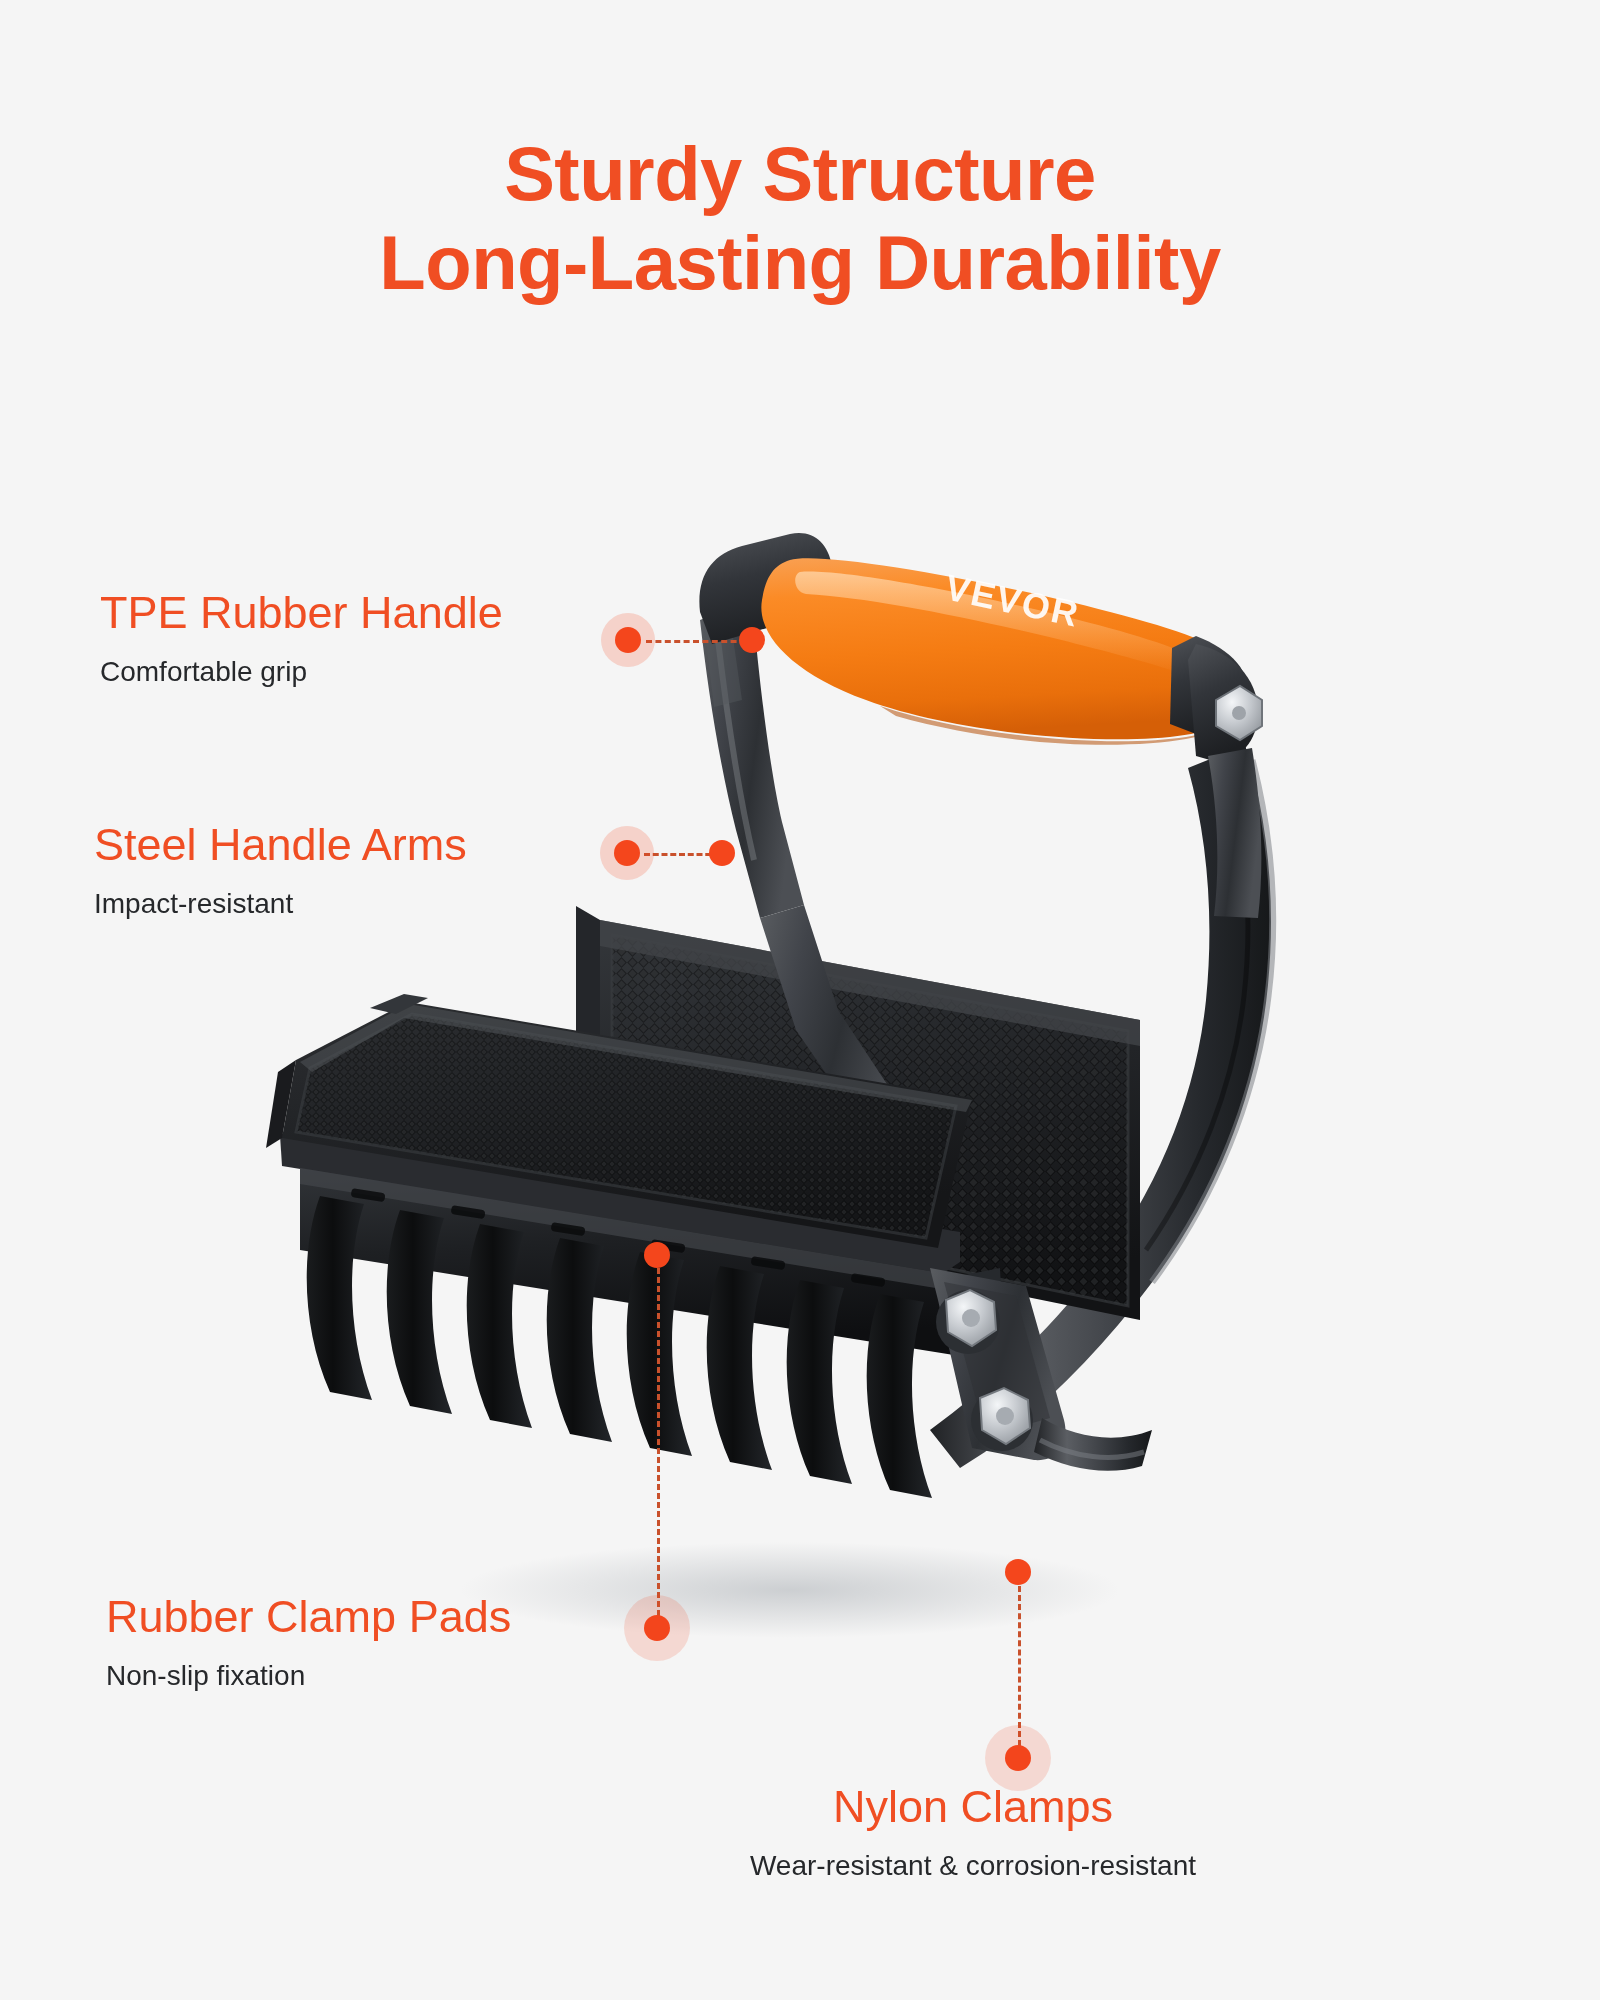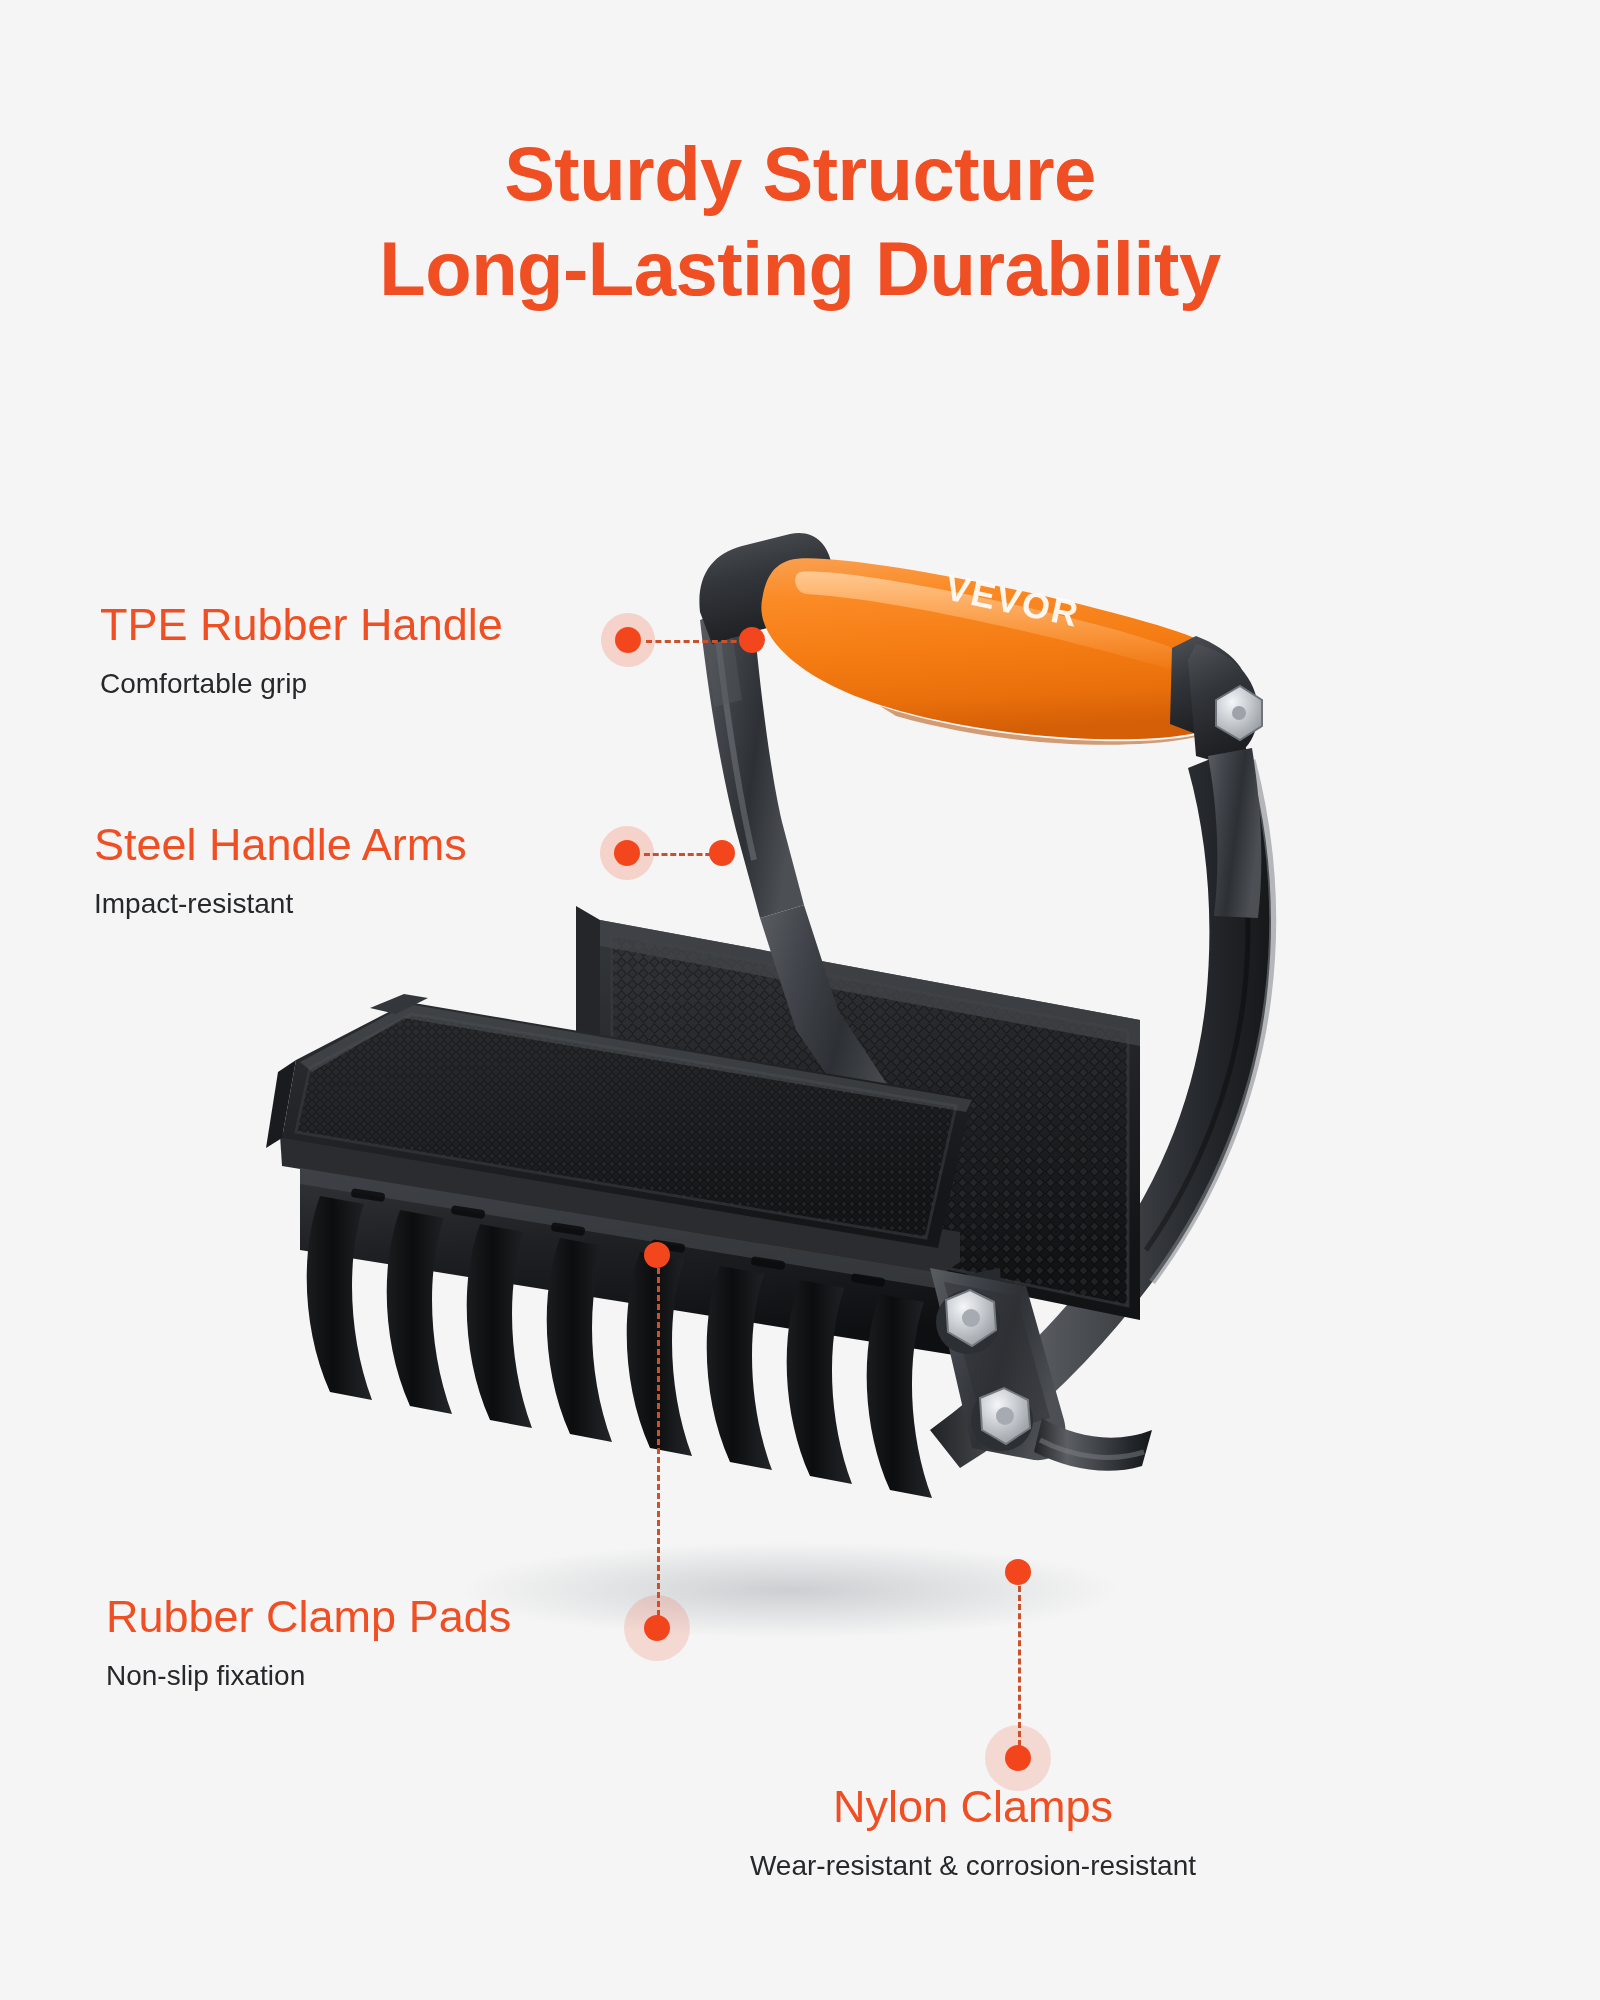--- a/index.html
+++ b/index.html
@@ -27,41 +27,41 @@
     left: 0;
     width: 1600px;
     text-align: center;
     color: #f04e23;
     font-weight: 700;
     font-size: 76px;
     line-height: 1.17;
     letter-spacing: -0.5px;
   }
   .heading .l1 { display: block; }
-  .heading .l2 { display: block; margin-top: 6px; }
+  .heading .l2 { display: block; }
 
   
   .callout { position: absolute; }
   .callout .title {
     color: #f04e23;
     font-size: 45px;
     font-weight: 400;
     line-height: 1.1;
     white-space: nowrap;
   }
   .callout .sub {
     color: #26282b;
     font-size: 28px;
     font-weight: 400;
     line-height: 1.25;
     margin-top: 16px;
     white-space: nowrap;
   }
 
-  #callout-tpe      { left: 100px; top: 600px; }
+  #callout-tpe      { left: 100px; top: 588px; }
   #callout-arms     { left: 94px;  top: 820px; }
   #callout-pads     { left: 106px;  top: 1592px; }
   #callout-nylon    { right: 92px; top: 1782px; text-align: center; }
 
   
   .marker {
     position: absolute;
     width: 26px; height: 26px;
     border-radius: 50%;
     background: #f4461c;

